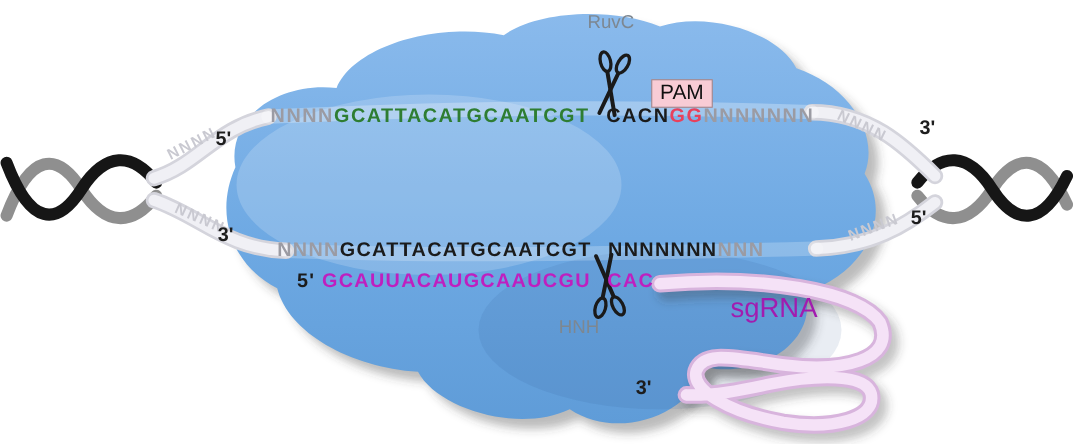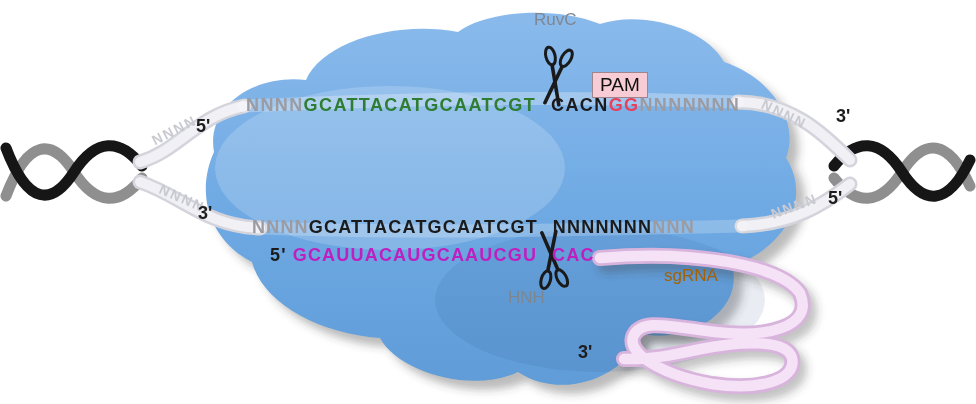--- a/index.html
+++ b/index.html
@@ -35,21 +35,21 @@
   .gap{margin-left:15px;}
   .sgap{margin-left:6px;}
 
   .prime{font-size:18px;font-weight:700;color:#1d1d1d;}
   .p-tl{left:196px;top:116px;}
   .p-tr{left:836px;top:106px;}
   .p-bl{left:198px;top:203px;}
   .p-br{left:828px;top:188px;}
   .p-rna-end{left:578px;top:342px;}
 
-  .sgrna-label{left:664px;top:266px;font-size:17px;color:#a16207;}
+  .sgrna-label{left:664px;top:266px;font-size:25px;color:#a21caf;}
 
   .tex{color:#c9c9d1;font-size:14px;font-weight:700;letter-spacing:2px;}
   .tex-tl{left:150px;top:122px;transform:rotate(-27deg);}
   .tex-tr{left:760px;top:106px;transform:rotate(26deg);}
   .tex-bl{left:158px;top:190px;transform:rotate(24deg);}
   .tex-br{left:770px;top:198px;transform:rotate(-20deg);}
 </style>
 </head>
 <body>
 

